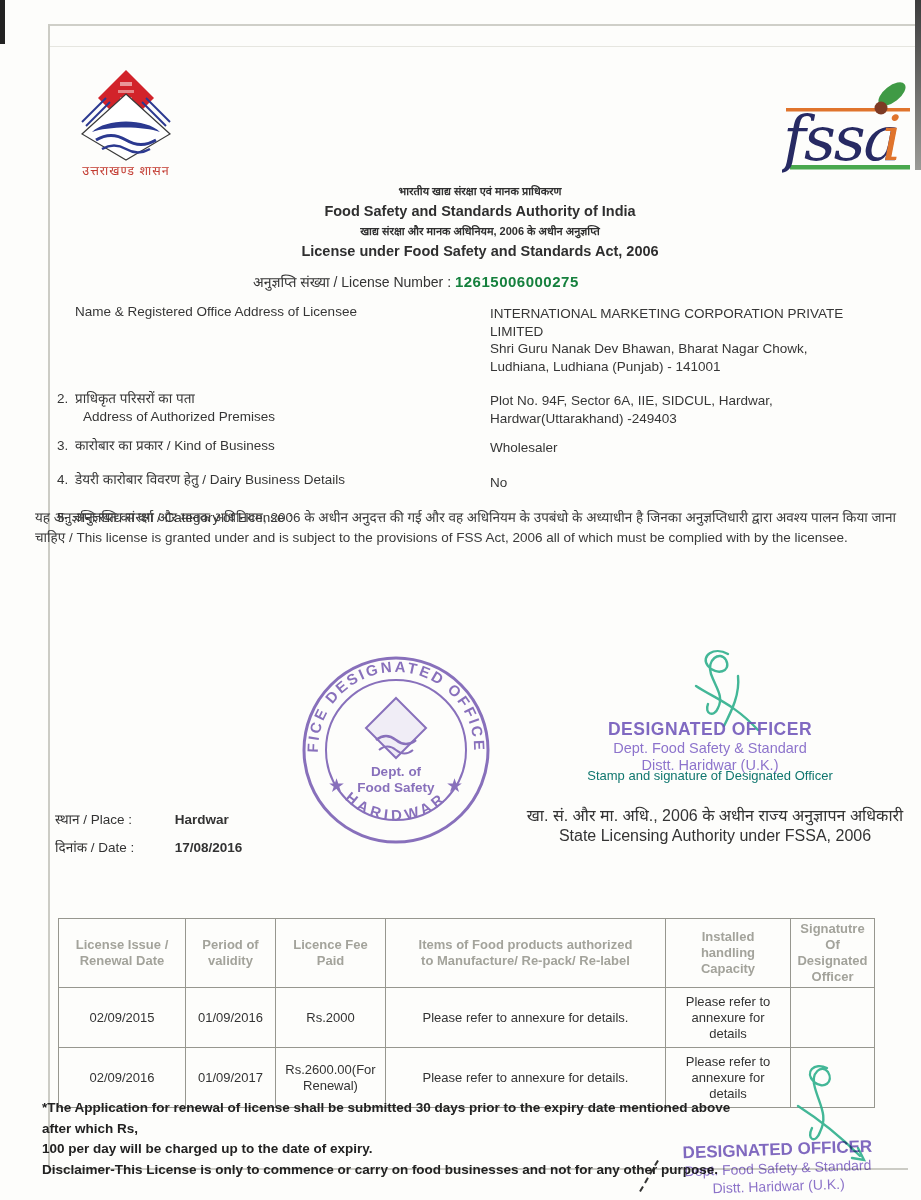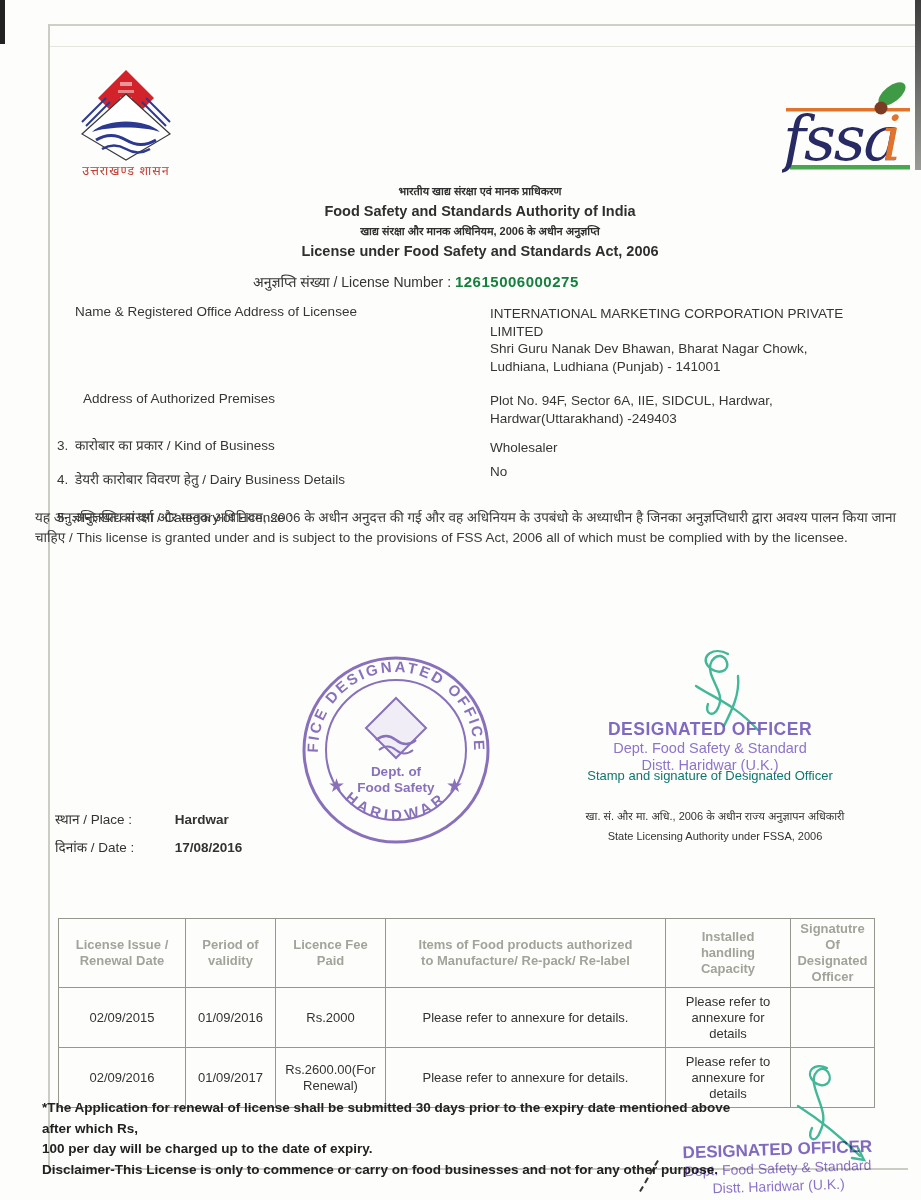--- a/index.html
+++ b/index.html
@@ -37,21 +37,21 @@
   .grant-note{left:35px;top:508px;width:870px;font-size:13.5px;line-height:19.5px;color:#3a3a3a;}
 
   
   .stamp-svg{left:298px;top:652px;opacity:.82;filter:blur(.3px);}
   .sig-top{left:666px;top:646px;opacity:.9;}
   .officer-block{left:545px;top:719px;width:330px;text-align:center;}
   .officer-title{font-size:17.5px;font-weight:bold;color:#6b50b8;letter-spacing:.5px;line-height:20px;opacity:.85;}
   .officer-dept{font-size:14.5px;color:#7a5cc4;line-height:18px;opacity:.85;}
   .officer-dist{font-size:14.5px;color:#7a5cc4;line-height:16px;opacity:.85;}
   .officer-caption{font-size:13px;color:#0f766e;margin-top:-5px;}
-  .authority-lines{left:515px;top:806px;width:400px;text-align:center;font-size:11px;line-height:20px;color:#333;}
+  .authority-lines{left:515px;top:806px;width:400px;text-align:center;font-size:16px;line-height:20px;color:#333;}
 
   .pd-row{font-size:13.5px;color:#333;}
   .pd-label{display:inline-block;width:112px;}
   .pd-val{margin-left:4px;font-weight:bold;}
 
   .renewal-heading{left:0;top:880px;width:921px;text-align:center;font-size:13px;font-weight:bold;color:#2e2e2e;}
 
   
   table.lic{position:absolute;left:58px;top:918px;width:816px;border-collapse:collapse;table-layout:fixed;}
   table.lic td,table.lic th{border:1px solid #97978f;padding:2px 4px;vertical-align:middle;text-align:center;}
@@ -119,36 +119,37 @@
 
   <div class="abs item" style="left:57px;top:303px;width:430px">
     <div class="en-line" style="margin-left:18px">Name &amp; Registered Office Address of Licensee</div>
   </div>
   <div class="abs ival pre" style="left:490px;top:305px">INTERNATIONAL MARKETING CORPORATION PRIVATE
 LIMITED
 Shri Guru Nanak Dev Bhawan, Bharat Nagar Chowk,
 Ludhiana, Ludhiana (Punjab) - 141001</div>
 
   <div class="abs item" style="left:57px;top:390px;width:430px">
+    <div><span class="item-num">2.</span><span>प्राधिकृत परिसरों का पता</span></div>
     <div class="en-line" style="margin-left:26px">Address of Authorized Premises</div>
   </div>
   <div class="abs ival pre" style="left:490px;top:392px">Plot No. 94F, Sector 6A, IIE, SIDCUL, Hardwar,
 Hardwar(Uttarakhand) -249403</div>
 
   <div class="abs item" style="left:57px;top:437px;width:470px">
     <span class="item-num">3.</span><span>कारोबार का प्रकार /</span>
     <span>Kind of Business</span>
   </div>
   <div class="abs ival" style="left:490px;top:439px">Wholesaler</div>
 
   <div class="abs item" style="left:57px;top:471px;width:470px">
     <span class="item-num">4.</span><span>डेयरी कारोबार विवरण हेतु /</span>
     <span>Dairy Business Details</span>
   </div>
-  <div class="abs ival" style="left:490px;top:463px">No</div>
+  <div class="abs ival" style="left:490px;top:474px">No</div>
 
   <div class="abs item" style="left:57px;top:509px;width:470px">
     <span class="item-num">5.</span><span>अनुज्ञप्ति का वर्ग /</span>
     <span>Category of License :</span>
   </div>
 
   <div class="abs grant-note">यह अनुज्ञप्ति खाद्य संरक्षा और मानक अधिनियम, 2006 के अधीन अनुदत्त की गई और वह अधिनियम के उपबंधो के अध्याधीन है जिनका अनुज्ञप्तिधारी द्वारा अवश्य पालन किया जाना चाहिए /  This license is granted under and is subject to the provisions of FSS Act, 2006 all of which must be complied with by the licensee.</div>
 
   <svg class="abs stamp-svg" width="196" height="196" viewBox="0 0 196 196">
     <defs>

